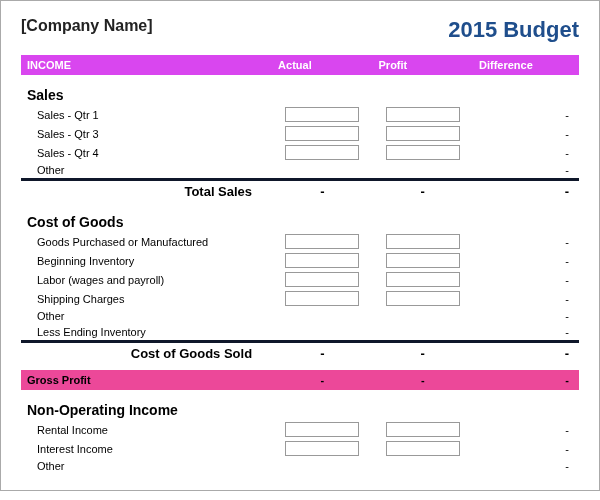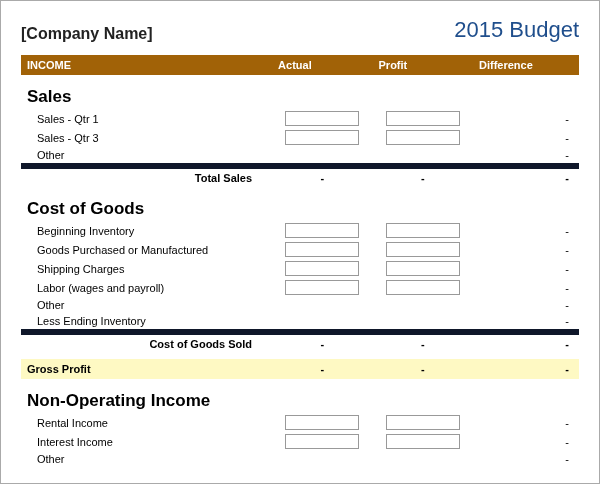--- a/index.html
+++ b/index.html
@@ -11,88 +11,88 @@
       min-height: 500px;
     }
     .page {
       padding: 16px 20px;
       border: 1px solid #aaa;
       background: #fff;
     }
     .header {
       display: flex;
       justify-content: space-between;
-      align-items: flex-end;
+      align-items: flex-start;
       margin-bottom: 12px;
     }
     .company-name {
       font-size: 16px;
       font-weight: bold;
       color: #222;
     }
     .budget-title {
       font-size: 22px;
-      font-weight: normal;
+      font-weight: bold;
       color: #1f4e8c;
     }
     table {
       width: 100%;
       border-collapse: collapse;
     }
     .header-row th {
-      background-color: #a16207;
+      background-color: #d946ef;
       color: #fff;
       font-weight: bold;
       font-size: 11px;
       padding: 4px 6px;
       text-align: left;
     }
     .header-row th.right {
       text-align: left;
     }
     .section-label td {
       font-weight: bold;
       padding: 6px 6px 2px 6px;
-      font-size: 17px;
+      font-size: 14px;
     }
     .data-row td {
       padding: 2px 6px;
       font-size: 11px;
     }
     .data-row td.label {
       padding-left: 16px;
     }
     .data-row td.input-td {
       text-align: center;
     }
     .data-row td.diff-cell {
       text-align: right;
       padding-right: 10px;
     }
     .total-row td {
       font-weight: bold;
       padding: 3px 6px;
       text-align: right;
-      font-size: 11px;
-      border-top: 6px solid #0f172a;
+      font-size: 13px;
+      border-top: 3px solid #0f172a;
     }
     .total-row td.total-label {
       text-align: right;
       padding-right: 20px;
     }
     .total-row td.value {
       text-align: center;
       width: 90px;
     }
     .total-row td.diff {
       text-align: right;
       padding-right: 10px;
     }
     .gross-profit-row td {
-      background-color: #fef9c3;
+      background-color: #ec4899;
       font-weight: bold;
       padding: 4px 6px;
       font-size: 11px;
     }
     .gross-profit-row td.value {
       text-align: center;
     }
     .gross-profit-row td.diff {
       text-align: right;
       padding-right: 10px;
@@ -150,57 +150,63 @@
           <td class="input-td"><span class="input-box"></span></td>
           <td class="diff-cell">-</td>
         </tr>
         <tr class="data-row">
           <td class="label">Sales - Qtr 3</td>
           <td class="input-td"><span class="input-box"></span></td>
           <td class="input-td"><span class="input-box"></span></td>
           <td class="diff-cell">-</td>
         </tr>
         <tr class="data-row">
+          <td class="label">Sales - Qtr 4</td>
+          <td class="input-td"><span class="input-box"></span></td>
+          <td class="input-td"><span class="input-box"></span></td>
+          <td class="diff-cell">-</td>
+        </tr>
+        <tr class="data-row">
           <td class="label">Other</td>
           <td class="input-td"></td>
           <td class="input-td"></td>
           <td class="diff-cell">-</td>
         </tr>
         <tr class="total-row">
   <td class="total-label">Total Sales</td>
   <td class="value">-</td>
   <td class="value">-</td>
   <td class="diff">-</td>
 </tr>
         <tr class="spacer-row">
           <td colspan="4"></td>
         </tr>
         <tr class="section-label">
           <td colspan="4"><strong>Cost of Goods</strong></td>
         </tr>
         <tr class="data-row">
+          <td class="label">Goods Purchased or Manufactured</td>
+          <td class="input-td"><span class="input-box"></span></td>
+          <td class="input-td"><span class="input-box"></span></td>
+          <td class="diff-cell">-</td>
+        </tr>
+        <tr class="data-row">
           <td class="label">Beginning Inventory</td>
           <td class="input-td"><span class="input-box"></span></td>
           <td class="input-td"><span class="input-box"></span></td>
           <td class="diff-cell">-</td>
         </tr>
         <tr class="data-row">
-          <td class="label">Goods Purchased or Manufactured</td>
+          <td class="label">Labor (wages and payroll)</td>
           <td class="input-td"><span class="input-box"></span></td>
           <td class="input-td"><span class="input-box"></span></td>
           <td class="diff-cell">-</td>
         </tr>
         <tr class="data-row">
           <td class="label">Shipping Charges</td>
-          <td class="input-td"><span class="input-box"></span></td>
-          <td class="input-td"><span class="input-box"></span></td>
-          <td class="diff-cell">-</td>
-        </tr>
-        <tr class="data-row">
-          <td class="label">Labor (wages and payroll)</td>
           <td class="input-td"><span class="input-box"></span></td>
           <td class="input-td"><span class="input-box"></span></td>
           <td class="diff-cell">-</td>
         </tr>
         <tr class="data-row">
           <td class="label">Other</td>
           <td class="input-td"></td>
           <td class="input-td"></td>
           <td class="diff-cell">-</td>
         </tr>

